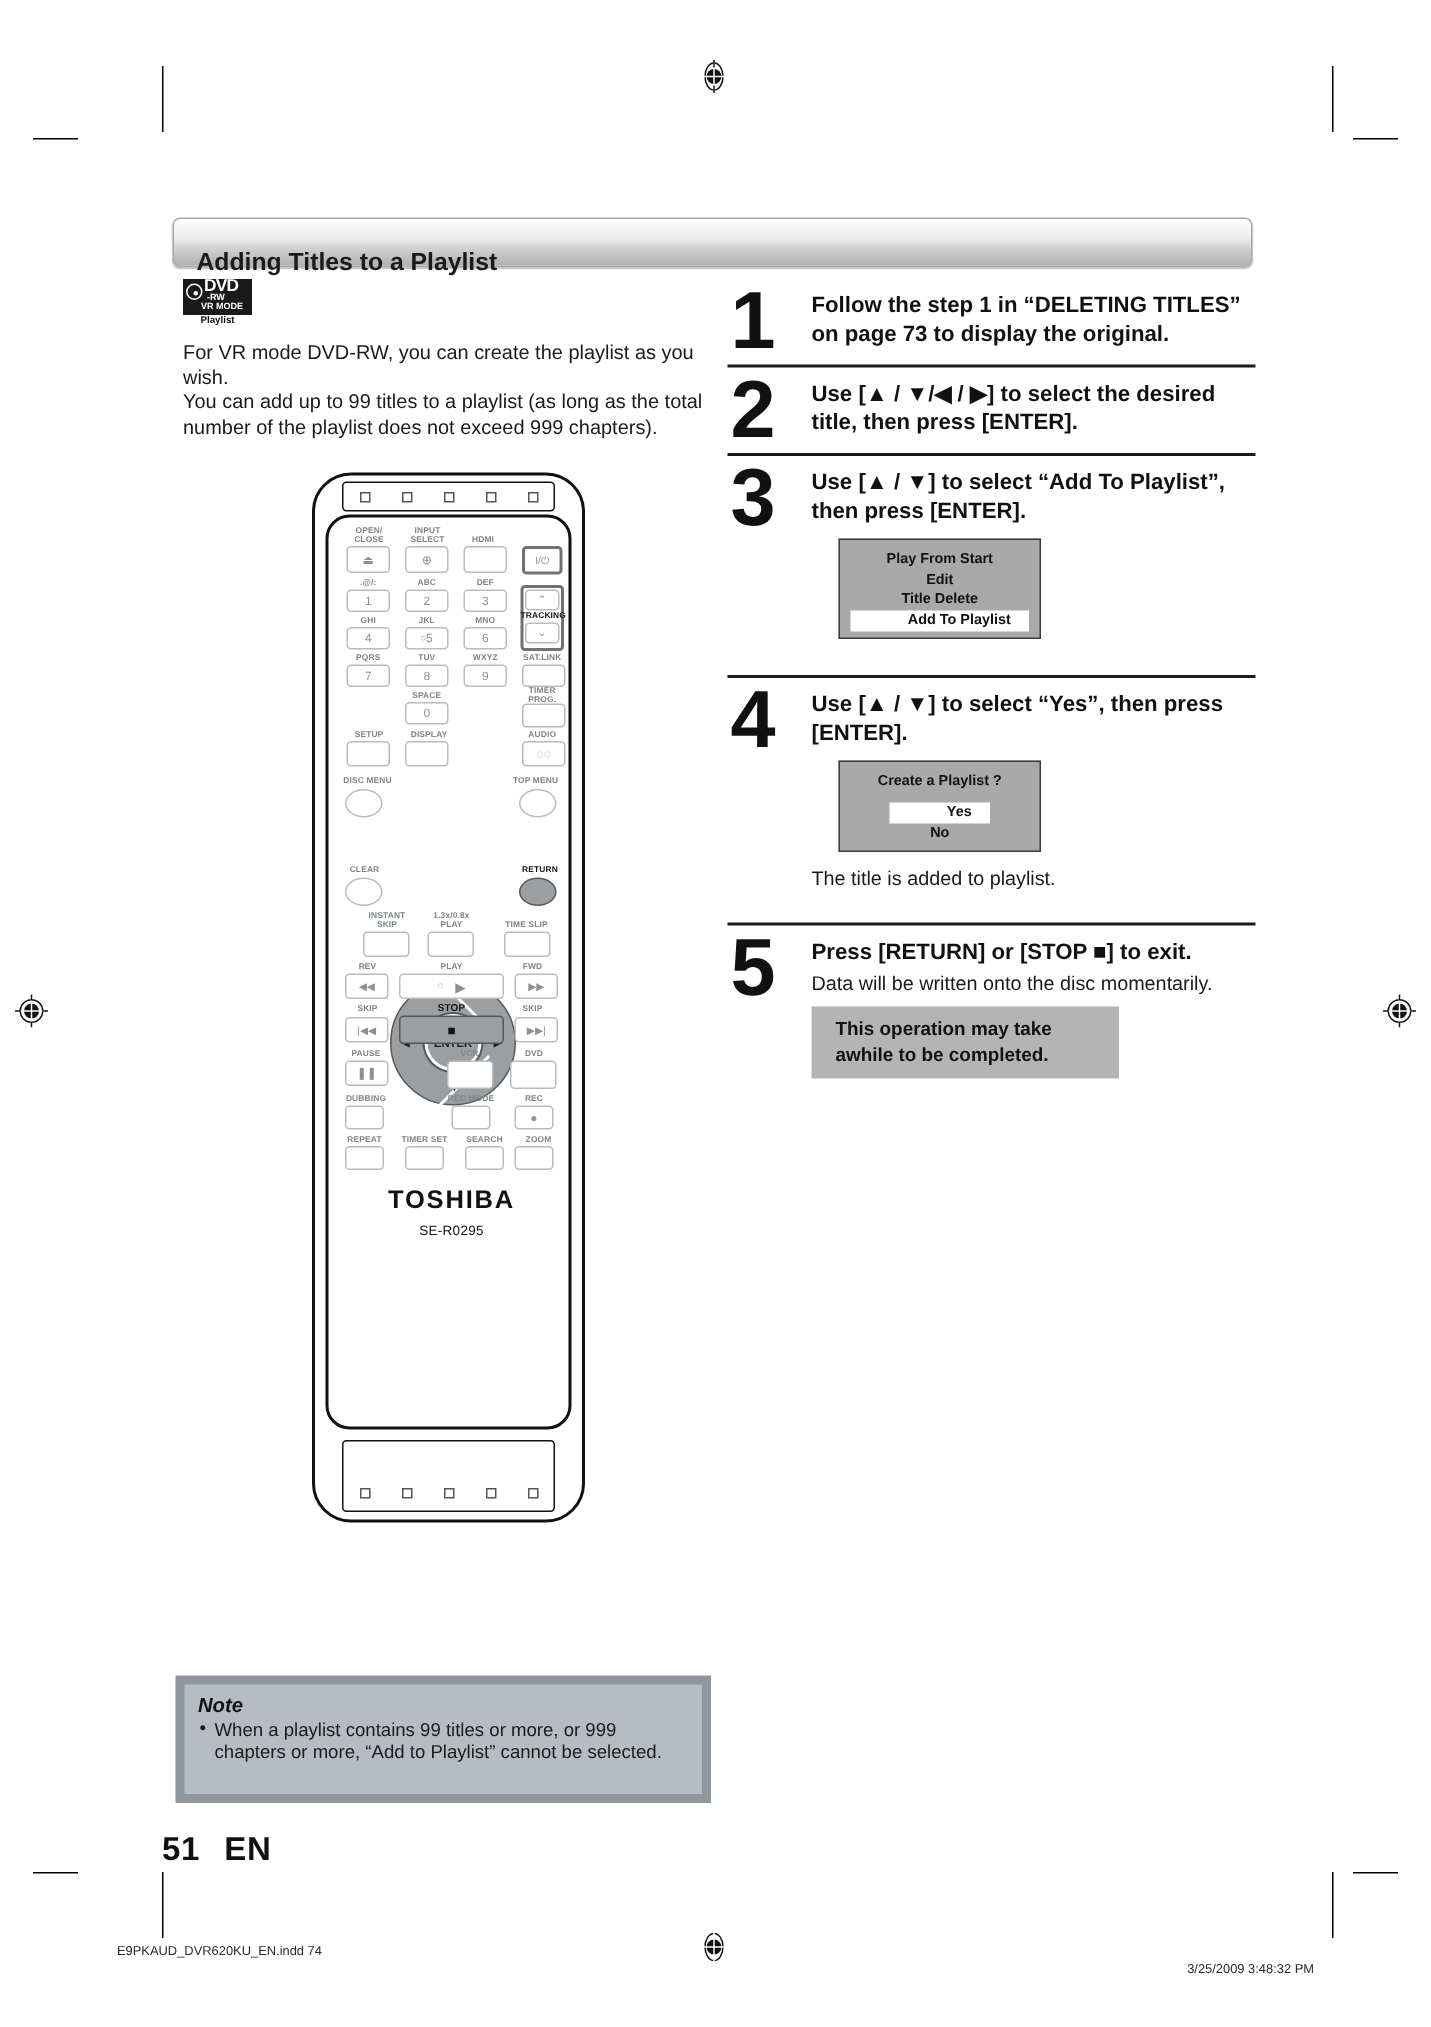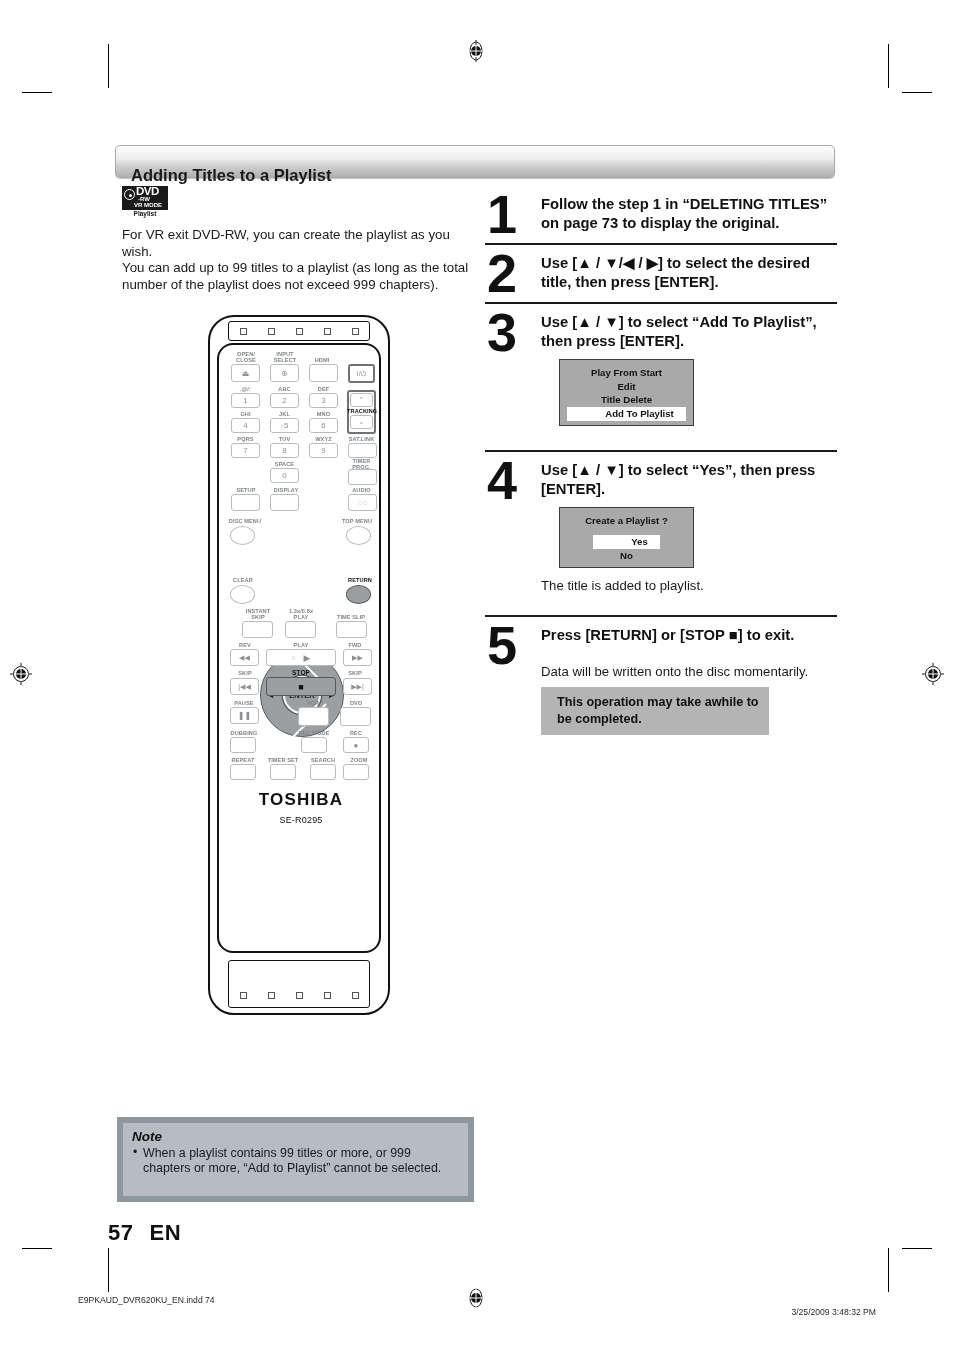--- a/index.html
+++ b/index.html
@@ -150,40 +150,40 @@
   .step { position: relative; padding: 9px 0 10px 0; }
   .stepnum {
     position: absolute; left: 2px; top: 4px;
     font-size: 54px; font-weight: bold; line-height: 48px; color: #111;
     font-family: "Liberation Sans", sans-serif;
   }
   .stepbody { margin-left: 56px; }
   .stephead {
     font-size: 14.8px; font-weight: bold; line-height: 19px; color: #111;
   }
-  .substep { font-size: 13.2px; line-height: 17px; color: #1a1a1a; margin-top: 18px; }
+  .substep { font-size: 13.2px; line-height: 17px; color: #1a1a1a; margin-top: 2px; }
 
   
   .osd {
     background: #a9a9a9; border: 1.5px solid #3c3c3c;
     width: 135px; padding: 6px 0 4px 0; margin-top: 8px;
   }
   .osd .row {
     font-size: 9.6px; font-weight: bold; color: #111;
     text-align: center; line-height: 13.5px;
   }
   .osd .row.sel {
     background: #ffffff; margin: 0 7px; line-height: 14px; padding-left: 26px;
   }
   .osd.dlg { padding: 7px 0 5px 0; }
   .osd.dlg .q { font-size: 9.6px; font-weight: bold; text-align: center; color: #111; margin-bottom: 9px; }
   .osd.dlg .row.sel { margin: 0 33px; }
 
   .warnbox {
-    background: #b4b4b4; width: 228px; margin-top: 7px;
+    background: #b4b4b4; width: 205px; margin-top: 7px;
     padding: 7px 10px 8px 16px;
     font-size: 12.6px; font-weight: bold; line-height: 16.5px; color: #111;
   }
 
   
   .note-outer {
     position: absolute; left: 117px; top: 1117px;
     width: 357px; height: 85px; background: #8e969e; padding: 6px;
   }
   .note-inner {
@@ -261,21 +261,21 @@
   <div class="left-col">
     <div class="dvd-logo">
       <span class="disc"></span>
       <span class="dvdtxt">DVD</span>
       <span class="rw">-RW</span>
       <span class="vrmode">VR MODE</span>
     </div>
     <div class="logo-caption">Playlist</div>
 
     <div class="intro">
-      <p>For VR exit DVD-RW, you can create the playlist as you wish.</p>
+      <p>For VR mode DVD-RW, you can create the playlist as you wish.</p>
       <p>You can add up to 99 titles to a playlist (as long as the total number of the playlist does not exceed 999 chapters).</p>
     </div>
   </div>
 
   <div class="remote-wrap">
     <div class="remote-outer"></div>
 
     <div class="remote-top-strip">
       <span class="sq-hole"></span>
       <span class="sq-hole"></span>
@@ -485,18 +485,18 @@
       <div class="note-list">
         <div class="li">
           <span class="bullet">•</span>
           <span>When a playlist contains 99 titles or more, or 999 chapters or more, “Add to Playlist” cannot be selected.</span>
         </div>
       </div>
     </div>
   </div>
 
   <div class="pagenum">
-    <span>57</span><span class="en">EN</span>
+    <span>51</span><span class="en">EN</span>
   </div>
   <div class="footline left">E9PKAUD_DVR620KU_EN.indd   74</div>
   <div class="footline right">3/25/2009   3:48:32 PM</div>
 
 </div>
 
 </body></html>

